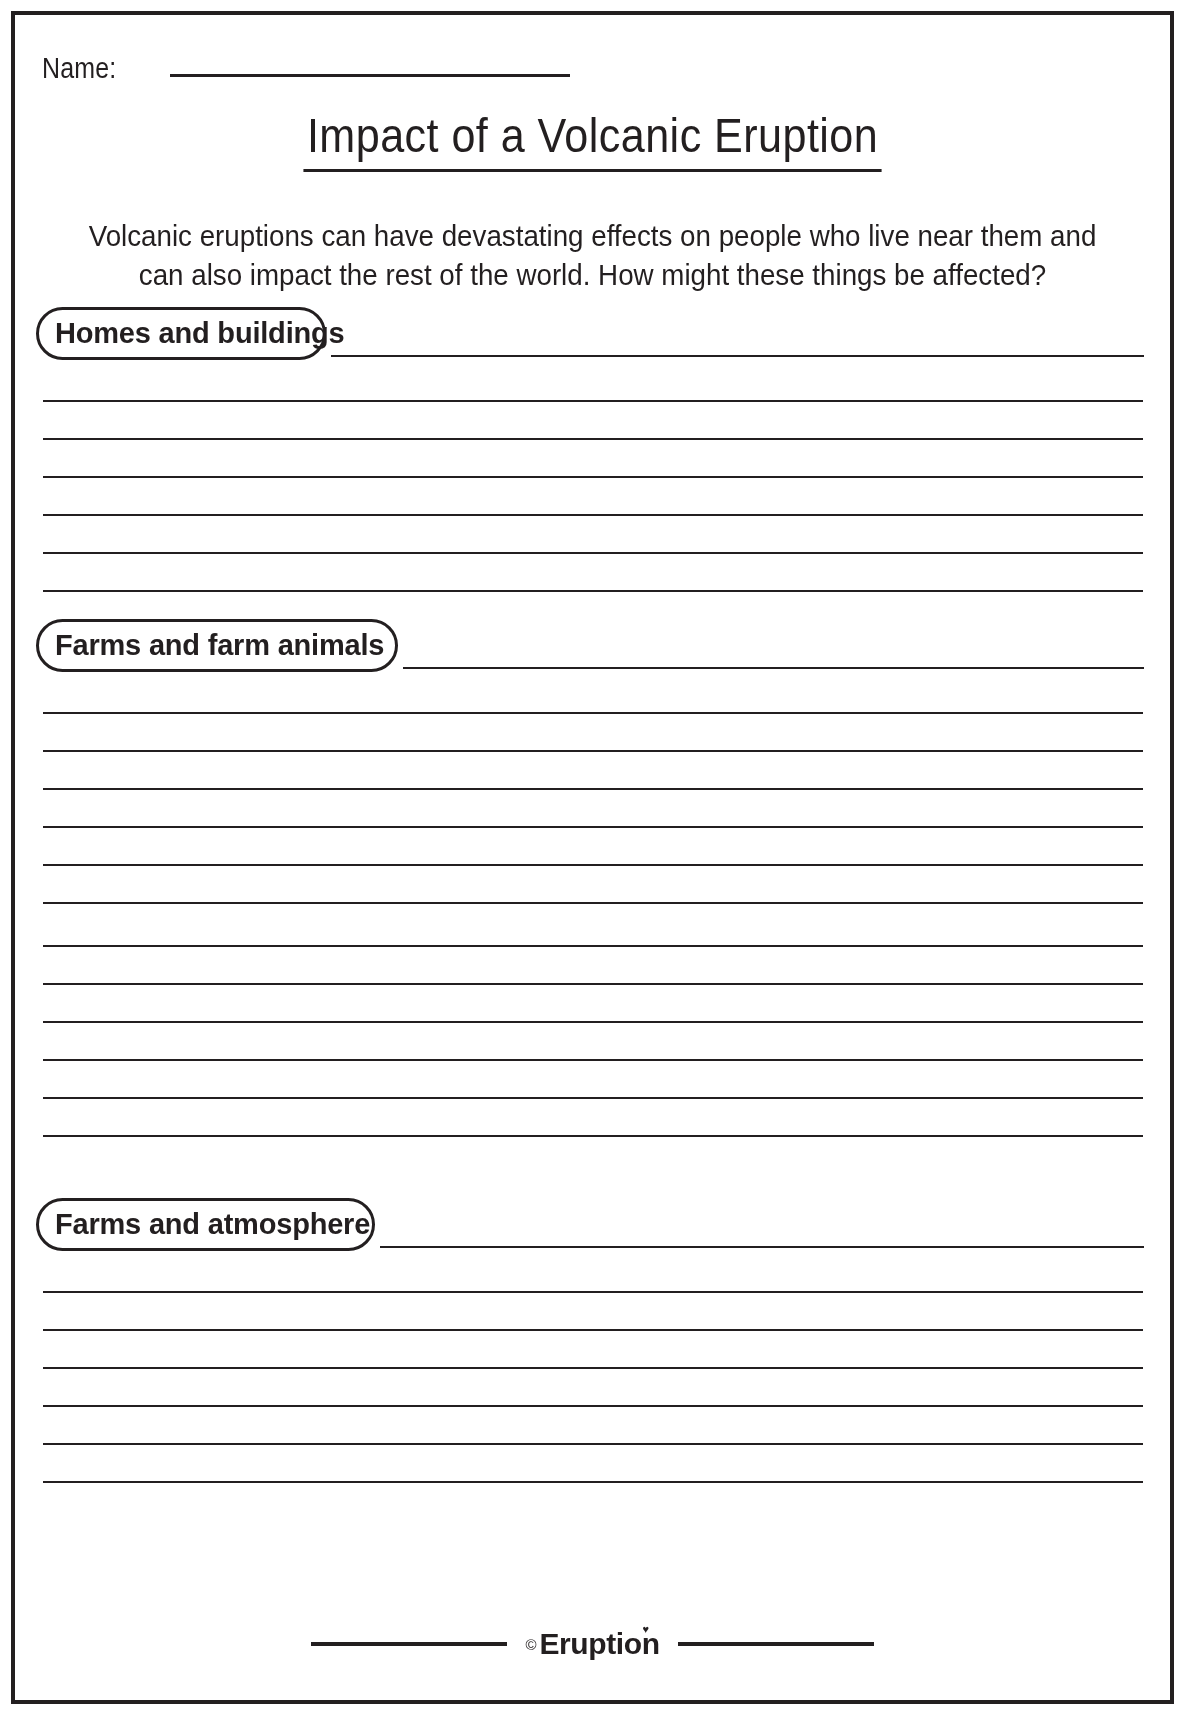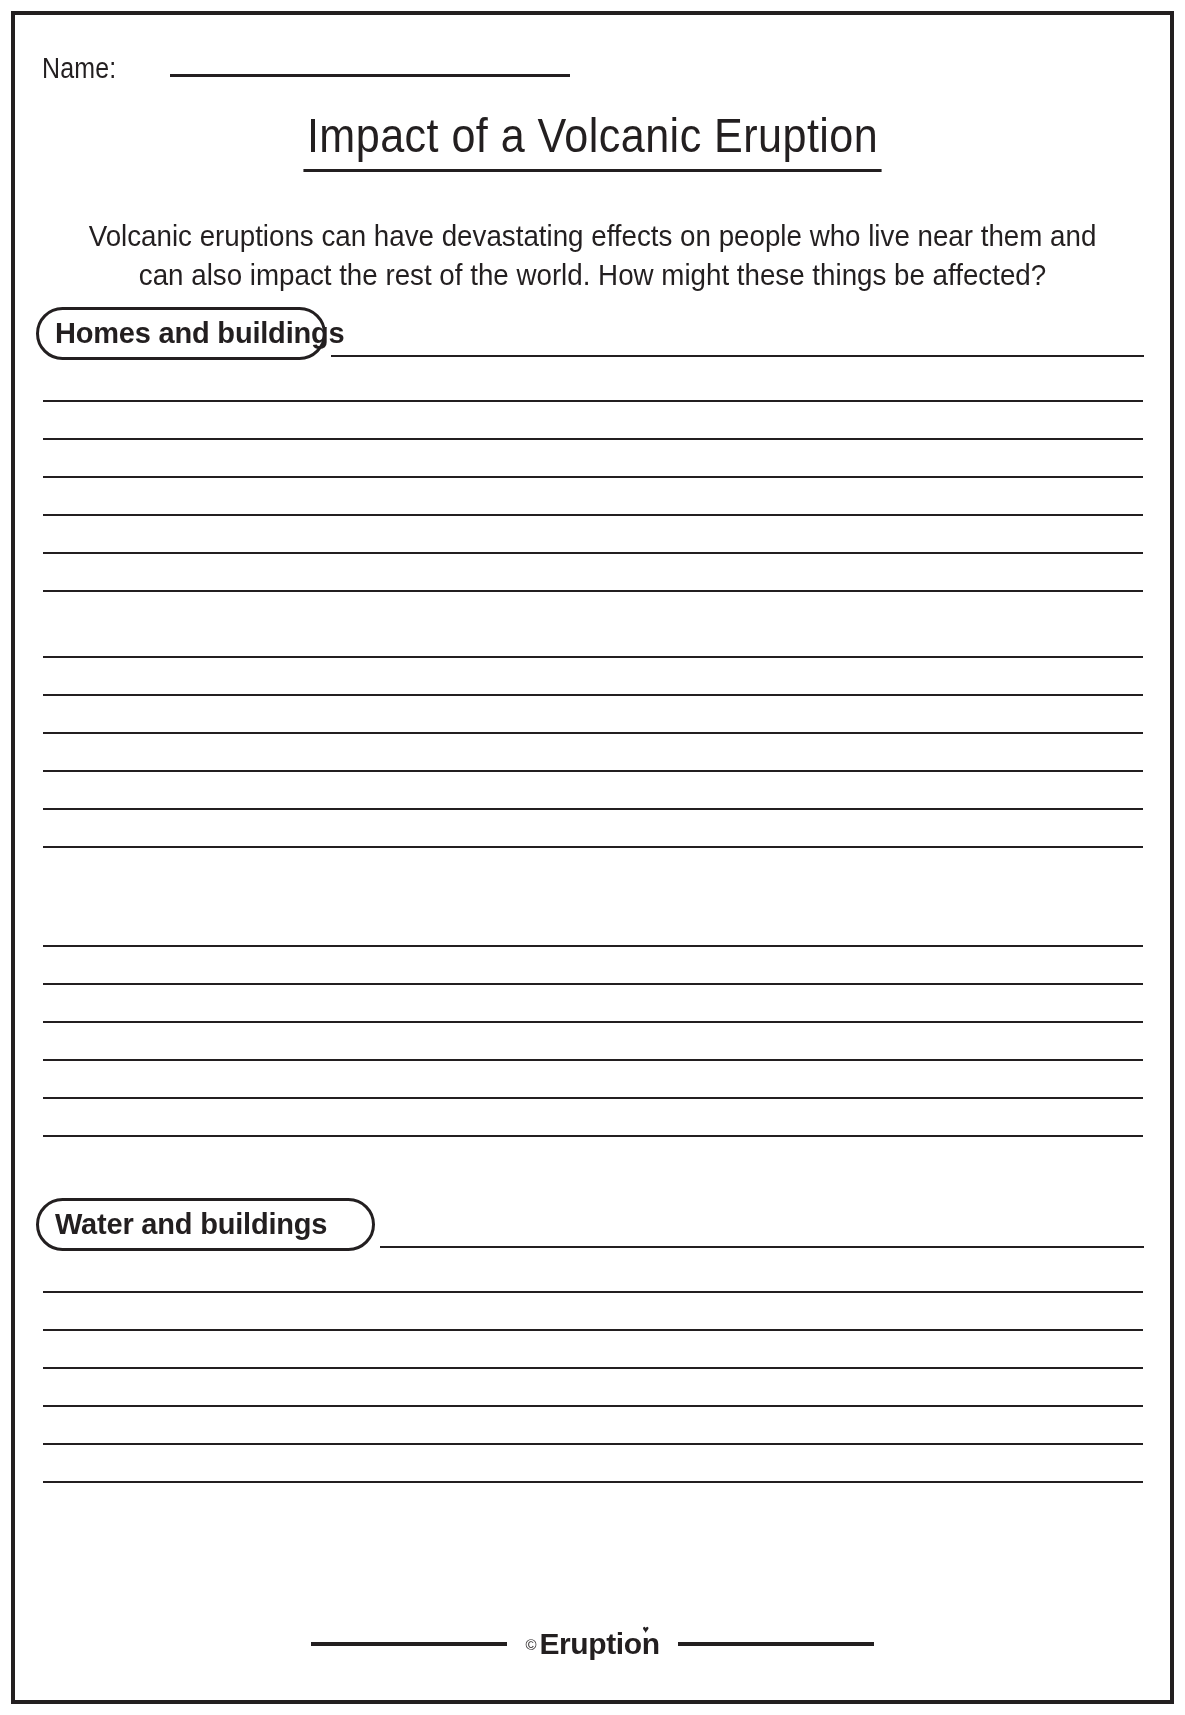--- a/index.html
+++ b/index.html
@@ -242,20 +242,26 @@
         <div class="lines" style="height: 228px;">
           <div class="writing-line" style="top: 37px;"></div>
           <div class="writing-line" style="top: 75px;"></div>
           <div class="writing-line" style="top: 113px;"></div>
           <div class="writing-line" style="top: 151px;"></div>
           <div class="writing-line" style="top: 189px;"></div>
           <div class="writing-line" style="top: 227px;"></div>
         </div>
       </div>
       <div class="section" style="top: 619px;">
+        <div class="section-head">
+          <div class="pill" style="width: 362px;">
+            <span class="pill-label">Farms and farm animals</span>
+          </div>
+          <div class="head-rule" style="width: 741px;"></div>
+        </div>
         <div class="lines" style="height: 228px;">
           <div class="writing-line" style="top: 37px;"></div>
           <div class="writing-line" style="top: 75px;"></div>
           <div class="writing-line" style="top: 113px;"></div>
           <div class="writing-line" style="top: 151px;"></div>
           <div class="writing-line" style="top: 189px;"></div>
           <div class="writing-line" style="top: 227px;"></div>
         </div>
       </div>
       <div class="section" style="top: 908px;">
@@ -264,21 +270,21 @@
           <div class="writing-line" style="top: 75px;"></div>
           <div class="writing-line" style="top: 113px;"></div>
           <div class="writing-line" style="top: 151px;"></div>
           <div class="writing-line" style="top: 189px;"></div>
           <div class="writing-line" style="top: 227px;"></div>
         </div>
       </div>
       <div class="section" style="top: 1198px;">
         <div class="section-head">
           <div class="pill" style="width: 339px;">
-            <span class="pill-label">Water and buildings</span>
+            <span class="pill-label">Farms and atmosphere</span>
           </div>
           <div class="head-rule" style="width: 764px;"></div>
         </div>
         <div class="lines" style="height: 228px;">
           <div class="writing-line" style="top: 37px;"></div>
           <div class="writing-line" style="top: 75px;"></div>
           <div class="writing-line" style="top: 113px;"></div>
           <div class="writing-line" style="top: 151px;"></div>
           <div class="writing-line" style="top: 189px;"></div>
           <div class="writing-line" style="top: 227px;"></div>

